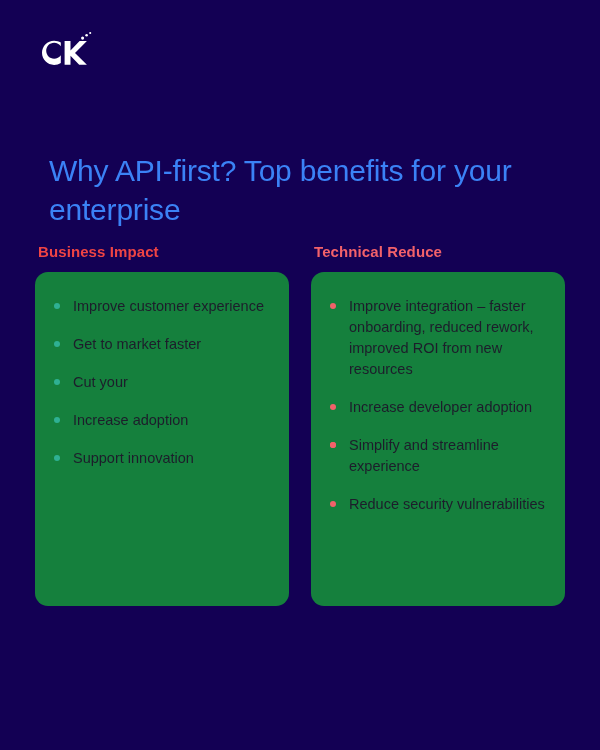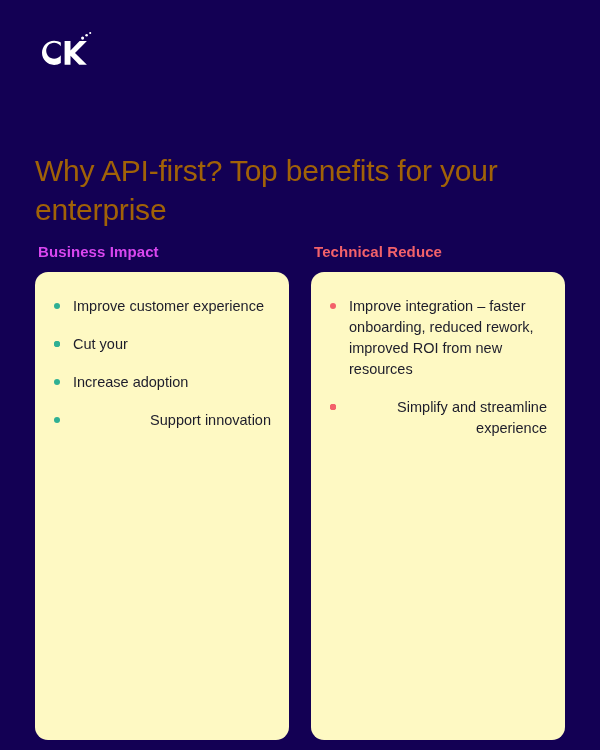--- a/index.html
+++ b/index.html
@@ -26,24 +26,24 @@
     left: 35px;
     top: 30px;
     width: 62px;
     height: 48px;
   }
   .logo svg { display: block; }
 
   
   .headline {
     position: absolute;
-    left: 35px;
+    left: 49px;
     top: 131px;
     width: 500px;
-    color: #a16207;
+    color: #3b82f6;
     font-size: 30px;
     line-height: 1.30;
     font-weight: 400;
     letter-spacing: -0.2px;
   }
 
   
   .columns {
     position: absolute;
     left: 35px;
@@ -57,45 +57,45 @@
     display: flex;
     flex-direction: column;
   }
   .col-title {
     font-size: 15px;
     font-weight: bold;
     letter-spacing: 0.1px;
     margin-bottom: 12px;
     padding-left: 3px;
   }
-  .col-title.business { color: #d946ef; }
+  .col-title.business { color: #ef4444; }
   .col-title.technical { color: #f3616a; }
 
   .card {
-    background: #fef9c3;
+    background: #15803d;
     border-radius: 13px;
-    height: 468px;
+    height: 334px;
     box-sizing: border-box;
-    padding: 24px 18px 20px 17px;
+    padding: 24px 6px 20px 17px;
     overflow: hidden;
   }
   .bullets {
     list-style: none;
     margin: 0;
     padding: 0;
   }
   .bullets li {
     position: relative;
     padding-left: 21px;
     margin-bottom: 17px;
     color: #1d1d2b;
     font-size: 14.5px;
     line-height: 1.45;
   }
-  .bullets li:last-child { margin-bottom: 0; text-align: right; }
+  .bullets li:last-child { margin-bottom: 0; }
   .bullets li .dot {
     position: absolute;
     left: 2px;
     top: 7px;
     width: 6px;
     height: 6px;
     border-radius: 50%;
   }
   .business-card .dot { background: #2fb093; }
   .technical-card .dot { background: #f3616a; }
@@ -122,20 +122,21 @@
     <div class="column">
       <div class="col-title business">Business Impact</div>
       <div class="card business-card">
         <ul class="bullets">
           <li>
             <span class="dot"></span>
             <span>Improve customer experience</span>
           </li>
           <li>
             <span class="dot"></span>
+            <span>Get to market faster</span>
           </li>
           <li>
             <span class="dot"></span>
             <span>Cut your</span>
           </li>
           <li>
             <span class="dot"></span>
             <span>Increase adoption</span>
           </li>
           <li>
@@ -149,26 +150,31 @@
     <div class="column">
       <div class="col-title technical">Technical Reduce</div>
       <div class="card technical-card">
         <ul class="bullets">
           <li>
             <span class="dot"></span>
             <span>Improve integration – faster onboarding, reduced rework, improved ROI from new resources</span>
           </li>
           <li>
             <span class="dot"></span>
+            <span>Increase developer adoption</span>
           </li>
           <li>
             <span class="dot"></span>
           </li>
           <li>
             <span class="dot"></span>
             <span>Simplify and streamline experience</span>
+          </li>
+          <li>
+            <span class="dot"></span>
+            <span>Reduce security vulnerabilities</span>
           </li>
         </ul>
       </div>
     </div>
 
   </div>
 </div>
 
 </body></html>

